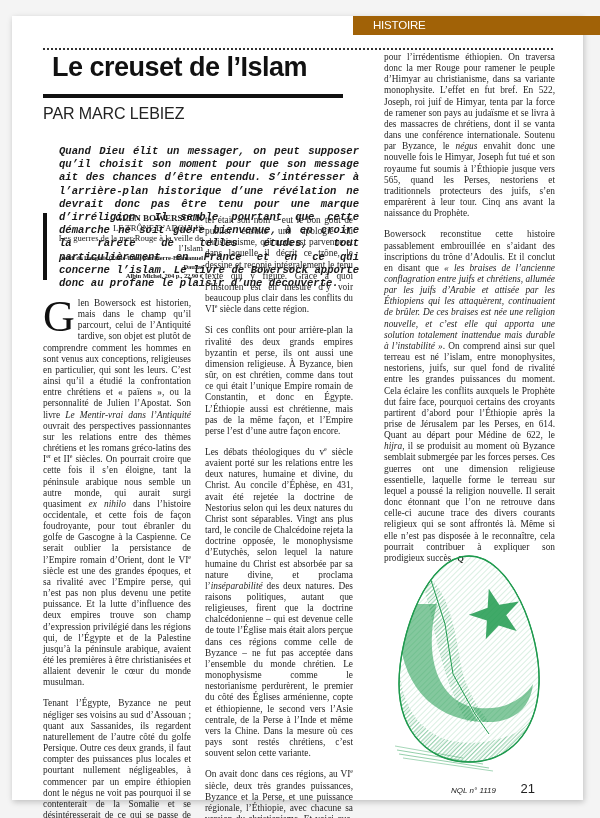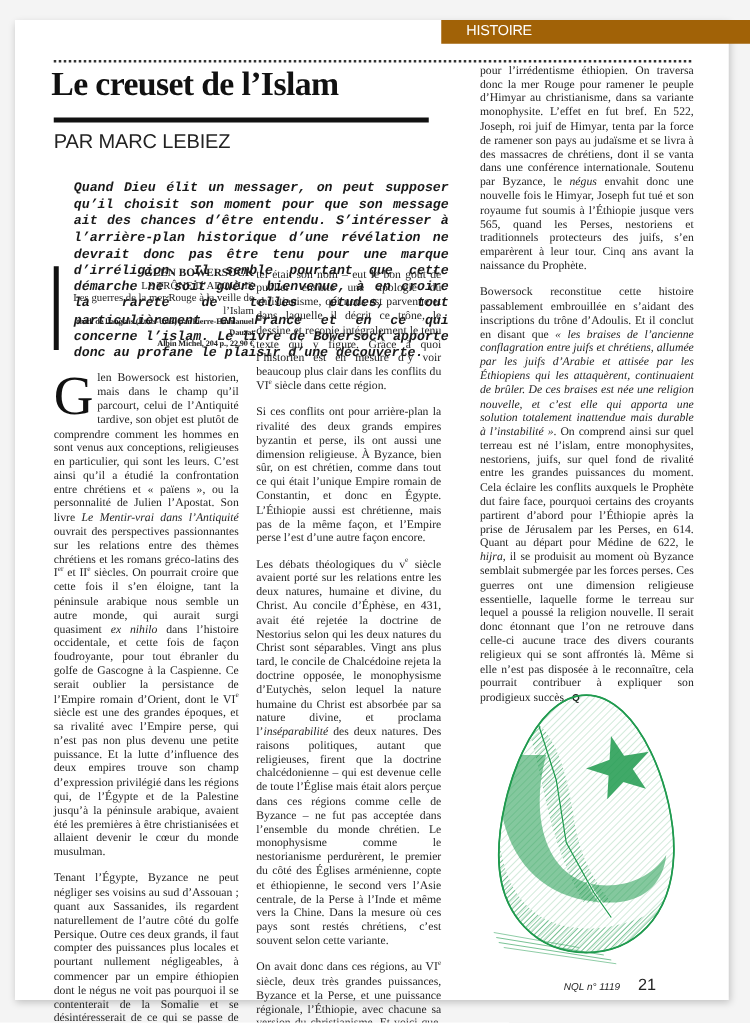--- a/index.html
+++ b/index.html
@@ -16,22 +16,22 @@
       position: absolute; left: 341px; top: 0px; width: 270px; height: 19px;
       background: #a16207; color: #fff;
       font-family: "Liberation Sans", sans-serif; font-size: 11.5px;
       line-height: 19px; padding-left: 20px; box-sizing: border-box; letter-spacing: -0.2px;
     }
     .dotted {
       position: absolute; left: 31px; top: 32px; width: 510px; height: 0;
       border-top: 2px dotted #333;
     }
     .title {
-      position: absolute; left: 29px; top: 36px; margin: 0;
-      font-family: Liberation Serif, serif; font-weight: bold; font-size: 27px;
+      position: absolute; left: 40px; top: 36px; margin: 0;
+      font-family: Liberation Sans, sans-serif; font-weight: bold; font-size: 27px;
       letter-spacing: -0.5px; color: #111;
     }
     .title-rule {
       position: absolute; left: 31px; top: 78px; width: 300px; height: 4px; background: #111;
     }
     .byline {
       position: absolute; left: 31px; top: 89px;
       font-family: "Liberation Sans", sans-serif; font-size: 16px; color: #222; letter-spacing: -0.1px;
     }
     .lede {
@@ -60,21 +60,21 @@
       font-family: "Liberation Serif", serif; color: #111;
     }
     .end-mark {
       display: inline-block; font-family: "Liberation Sans", sans-serif; font-weight: bold; font-size: 8px; margin-left: 4px;
     }
     .illustration { position: absolute; left: 381px; top: 528px; width: 152px; height: 228px; }
     .footer {
       position: absolute; left: 439px; top: 763px;
       font-family: "Liberation Sans", sans-serif; color: #222;
     }
-    .footer .issue { font-size: 8px; font-style: italic; margin-right: 10px; }
+    .footer .issue { font-size: 8px; font-style: italic; margin-right: 20px; }
     .footer .pagenum { font-size: 13px; }
     sup { font-size: 6px; line-height: 0; }
   </style>
 </head>
 <body>
 
 <div class="page">
   <div class="rubric">HISTOIRE</div>
   <div class="dotted"></div>
 

